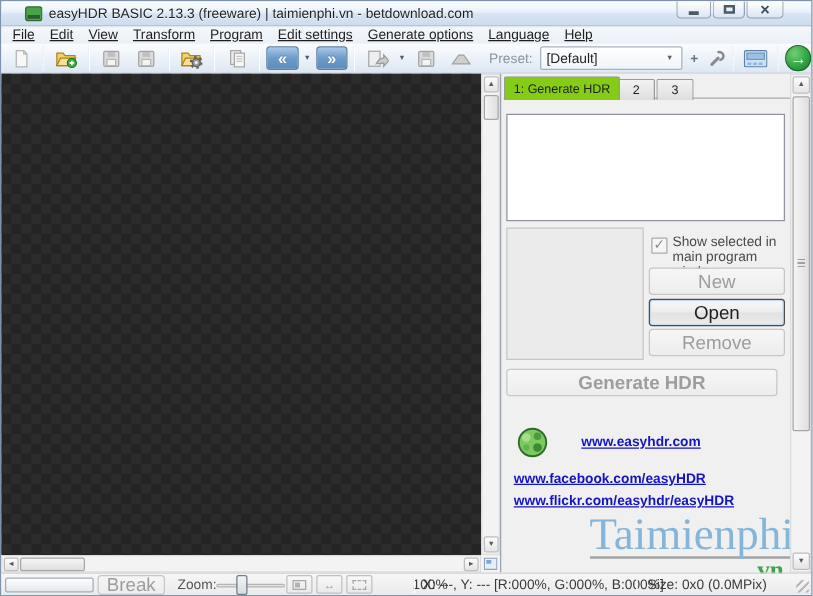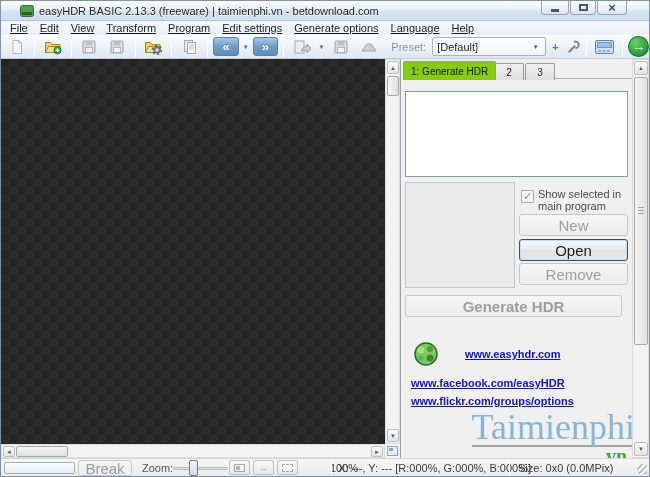--- a/index.html
+++ b/index.html
@@ -359,21 +359,21 @@
     <svg width="28" height="28" viewBox="0 0 28 28">
         <circle cx="14" cy="14" r="11" fill="#7cc95e" stroke="#2e6b2e" stroke-width="1.5"></circle>
         <circle cx="9" cy="10" r="3.5" fill="#a5dd8a"></circle>
         <circle cx="18" cy="9" r="3" fill="#4e9a3f"></circle>
         <circle cx="18" cy="18" r="3.5" fill="#3d8a34"></circle>
         <circle cx="9" cy="18" r="2.5" fill="#63b34c"></circle>
       </svg>
   </div>
   <span class="abs link" style="left:436px; top:347px;margin-left:28px;">www.easyhdr.com</span>
   <span class="abs link" style="left:410px; top:376px;">www.facebook.com/easyHDR</span>
-  <span class="abs link" style="left:410px; top:394px;">www.flickr.com/groups/options</span>
+  <span class="abs link" style="left:410px; top:394px;">www.flickr.com/easyhdr/easyHDR</span>
 
   <div id="watermark" class="abs">
     <span id="wm-main">Taimienphi</span>
     <span id="wm-suffix">.vn</span>
   </div>
 
   <div class="abs sb-track" style="left:631px; top:58px; width:17px; height:399px;">
     <div class="abs sb-arrow" style="left:1px; top:1px; width:14px; height:14px;">
         <span>▲</span>
       </div>

